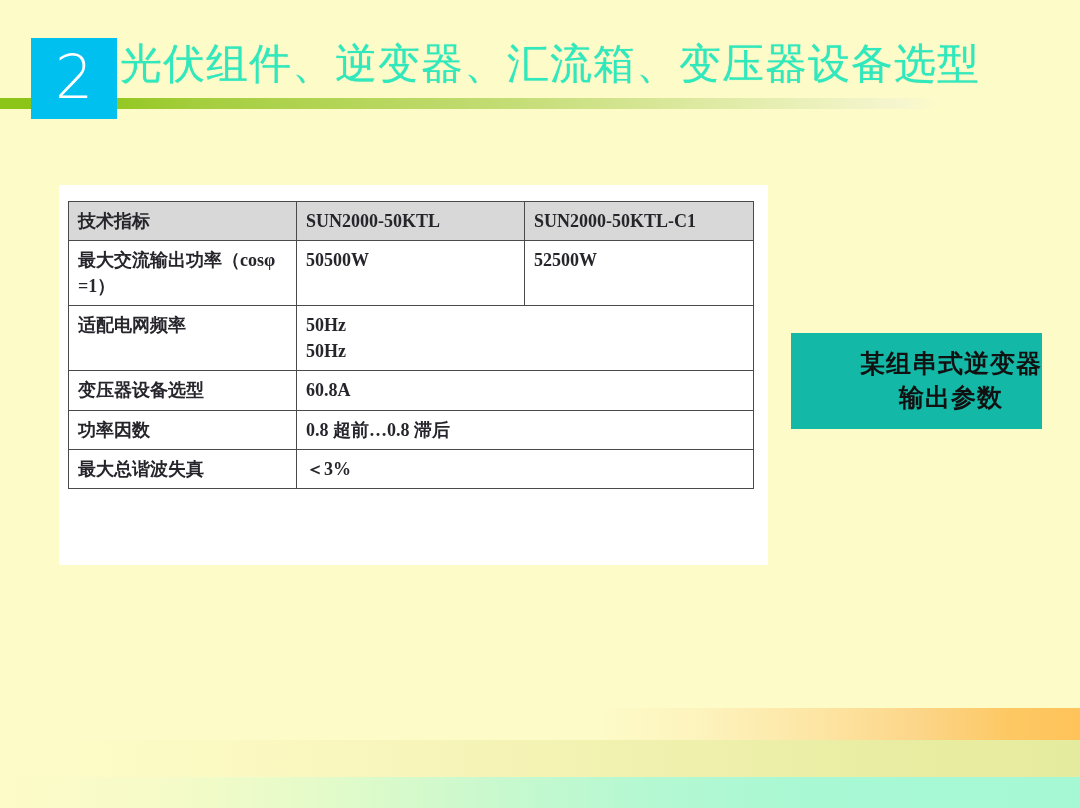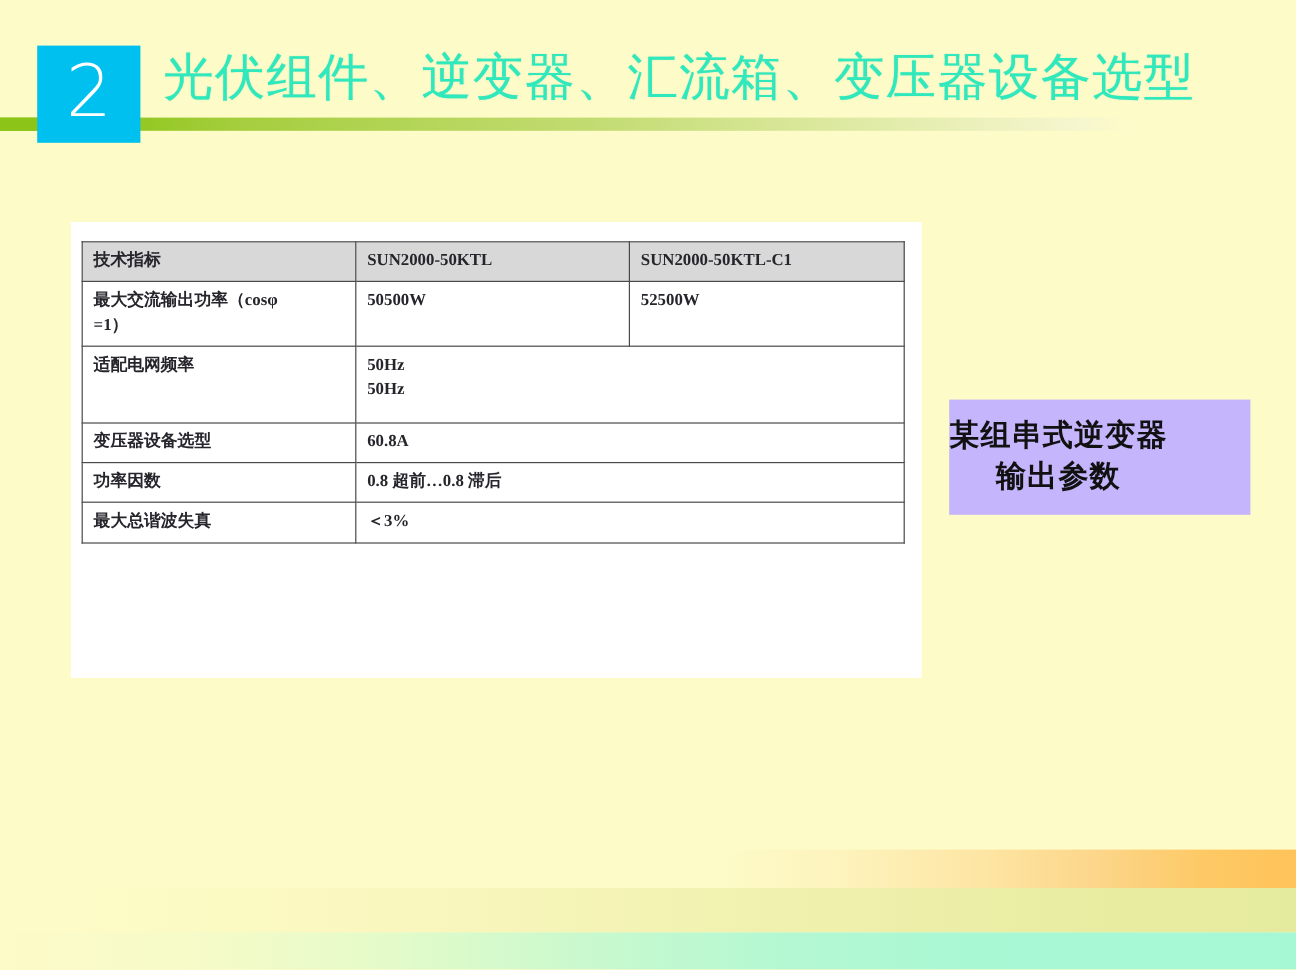--- a/index.html
+++ b/index.html
@@ -60,21 +60,21 @@
     color: #ffffff;
     font-family: "DejaVu Sans", sans-serif;
     font-size: 60px;
     font-weight: 300;
     line-height: 1;
     letter-spacing: 0;
     padding-bottom: 4px;
   }
   #slide-title {
     position: absolute;
-    left: 136px;
+    left: 120px;
     top: 36px;
     font-family: "DejaVu Sans", sans-serif;
     font-size: 42px;
     font-weight: 400;
     color: #2fe8bc;
     letter-spacing: 1px;
     white-space: nowrap;
     text-shadow: 0 0 1px rgba(30,200,170,0.45);
   }
 
@@ -96,21 +96,21 @@
     table-layout: fixed;
     font-family: "Liberation Serif", "DejaVu Serif", serif;
   }
   #spec-table col.c1 { width: 228px; }
   #spec-table col.c2 { width: 228px; }
   #spec-table col.c3 { width: 229px; }
   #spec-table th,
   #spec-table td {
     border: 1.6px solid #4a4a4a;
     padding: 6px 9px;
-    font-size: 14px;
+    font-size: 18px;
     color: #25252b;
     vertical-align: top;
     text-align: left;
     line-height: 1.45;
     font-weight: bold;
   }
   #spec-table thead th {
     background: #d8d8d8;
     height: 20px;
   }
@@ -125,24 +125,24 @@
   .r-7   { height: 21px; }
   .nl { display: block; }
 
   
   #caption-box {
     position: absolute;
     left: 791px;
     top: 333px;
     width: 251px;
     height: 96px;
-    background: #c4b5fd;
+    background: #14b8a6;
     display: flex;
     align-items: center;
-    justify-content: flex-start;
+    justify-content: flex-end;
   }
   #caption-text {
     font-family: "Liberation Serif", "DejaVu Serif", serif;
     font-size: 25px;
     font-weight: bold;
     color: #111111;
     text-align: center;
     line-height: 1.35;
     white-space: pre-line;
     letter-spacing: 1px;

